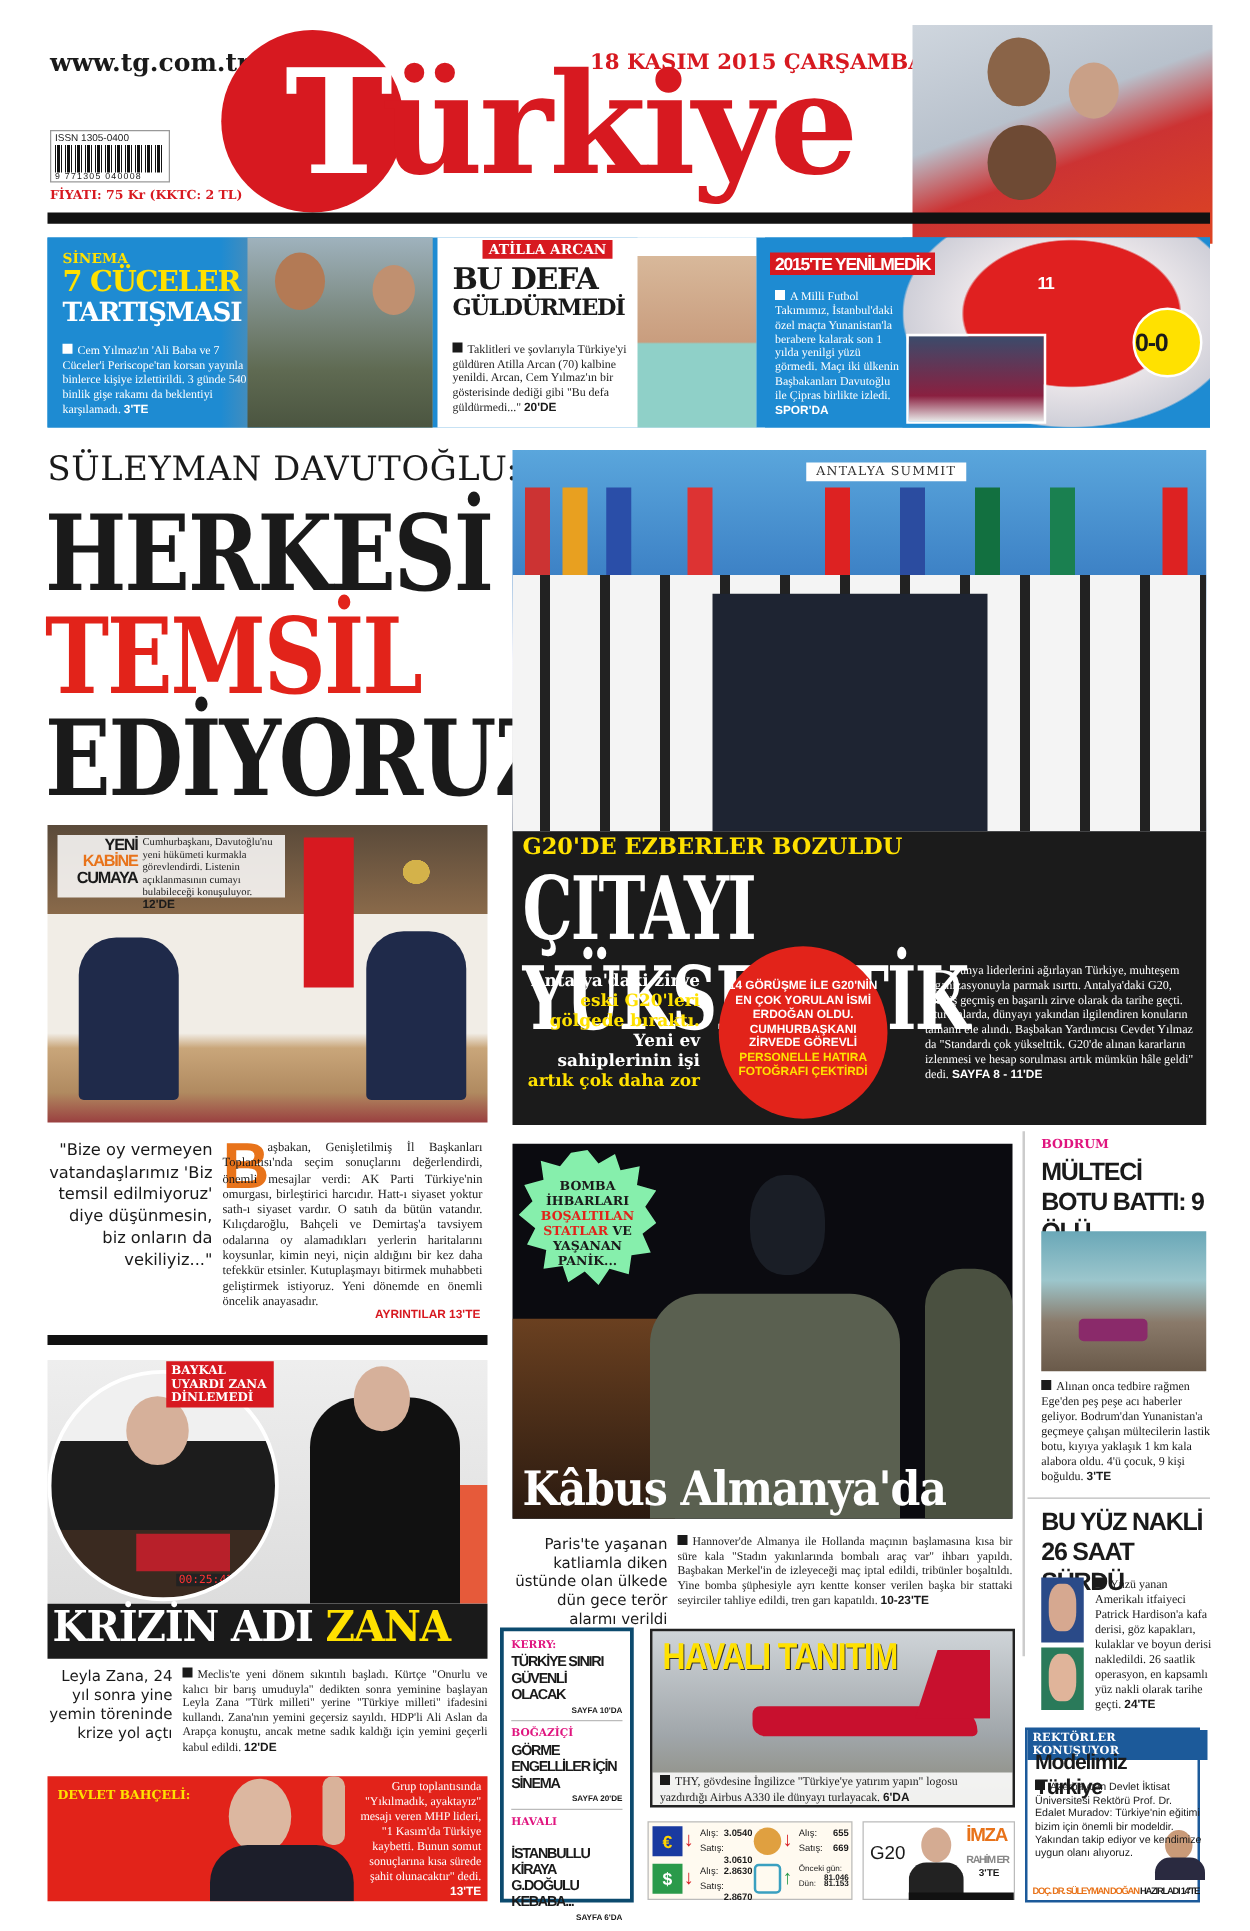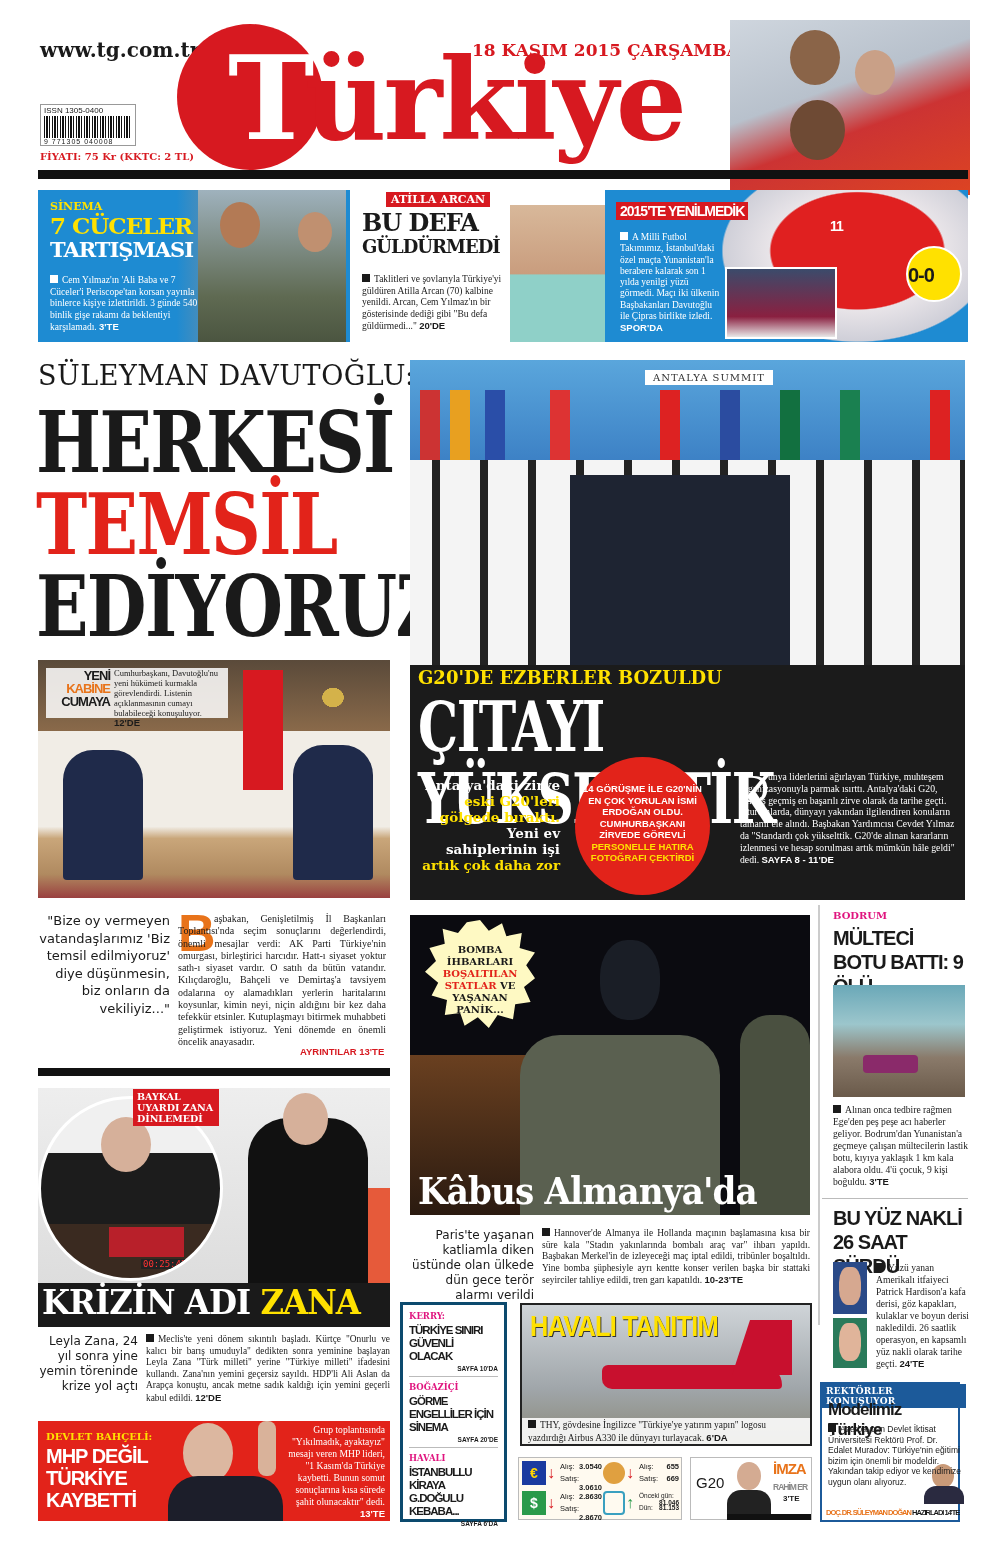--- a/index.html
+++ b/index.html
@@ -153,21 +153,21 @@
     <div class="abs" style="left:6px;top:5px;width:22px;height:38px;border-radius:40%;background:#e0b49a"></div>
   </div>
 <div class="abs body-s" style="left:876px;top:1262px;width:94px;font-size:9.6px;line-height:12px"><span class="sq"></span><span>Yüzü yanan Amerikalı itfaiyeci Patrick Hardison'a kafa derisi, göz kapakları, kulaklar ve boyun derisi nakledildi. 26 saatlik operasyon, en kapsamlı yüz nakli olarak tarihe geçti.</span> <span class="ref">24'TE</span></div>
 
 <div class="abs photo" style="left:410px;top:915px;width:400px;height:300px;background:#0b0b10">
   <div class="abs" style="left:0;top:140px;width:130px;height:160px;background:linear-gradient(180deg,#6a4020,#2a1a10)"></div>
   <div class="abs" style="left:110px;top:120px;width:200px;height:180px;background:#5a6050;border-radius:40px 40px 0 0"></div>
   <div class="abs" style="left:190px;top:25px;width:60px;height:80px;border-radius:45%;background:#1a1e26"></div>
   <div class="abs" style="left:330px;top:100px;width:70px;height:200px;background:#4a5040;border-radius:30px 30px 0 0"></div>
 </div>
-<div class="abs" style="left:425px;top:920px;width:110px;height:108px;background:#fef9c3;clip-path:polygon(50% 0,58% 10%,70% 3%,74% 15%,88% 12%,86% 26%,100% 30%,92% 42%,100% 54%,90% 62%,96% 76%,82% 78%,80% 92%,66% 88%,58% 100%,48% 90%,36% 98%,32% 86%,18% 88%,20% 74%,6% 70%,12% 58%,0 48%,10% 38%,4% 26%,18% 22%,16% 8%,30% 12%,38% 2%)">
+<div class="abs" style="left:415px;top:920px;width:110px;height:108px;background:#86efac;clip-path:polygon(50% 0,58% 10%,70% 3%,74% 15%,88% 12%,86% 26%,100% 30%,92% 42%,100% 54%,90% 62%,96% 76%,82% 78%,80% 92%,66% 88%,58% 100%,48% 90%,36% 98%,32% 86%,18% 88%,20% 74%,6% 70%,12% 58%,0 48%,10% 38%,4% 26%,18% 22%,16% 8%,30% 12%,38% 2%)">
   <div class="abs slab" style="left:12px;top:24px;width:86px;text-align:center;font-size:10px;line-height:12px">
     <span>BOMBA İHBARLARI</span> <span style="color:#e2231a">BOŞALTILAN STATLAR</span> <span>VE YAŞANAN PANİK...</span>
   </div>
 </div>
 <div class="abs slab" style="left:418px;top:1168px;font-size:38px;color:#fff;letter-spacing:-1px;transform:scaleX(0.9);transform-origin:left">Kâbus Almanya'da</div>
 <div class="abs" style="left:408px;top:1228px;width:126px;text-align:right;font-family:'DejaVu Sans',sans-serif;font-size:12px;line-height:15px">Paris'te yaşanan katliamla diken üstünde olan ülkede dün gece terör alarmı verildi</div>
 <div class="abs body-s" style="left:542px;top:1228px;width:268px;font-size:9.4px;line-height:11.5px;text-align:justify"><span class="sq"></span><span>Hannover'de Almanya ile Hollanda maçının başlamasına kısa bir süre kala "Stadın yakınlarında bombalı araç var" ihbarı yapıldı. Başbakan Merkel'in de izleyeceği maç iptal edildi, tribünler boşaltıldı. Yine bomba şüphesiyle ayrı kentte konser verilen başka bir stattaki seyirciler tahliye edildi, tren garı kapatıldı.</span> <span class="ref">10-23'TE</span></div>
 
 <div class="abs photo" style="left:38px;top:1088px;width:352px;height:195px;background:linear-gradient(180deg,#eee,#ddd)">
   <div class="abs" style="left:210px;top:30px;width:120px;height:165px;background:#111;border-radius:40px 40px 0 0"></div>
@@ -185,38 +185,37 @@
 <div class="abs" style="left:38px;top:1334px;width:100px;text-align:right;font-family:'DejaVu Sans',sans-serif;font-size:12px;line-height:15px">Leyla Zana, 24 yıl sonra yine yemin töreninde krize yol açtı</div>
 <div class="abs body-s" style="left:146px;top:1334px;width:244px;font-size:9.4px;line-height:11.6px;text-align:justify"><span class="sq"></span><span>Meclis'te yeni dönem sıkıntılı başladı. Kürtçe "Onurlu ve kalıcı bir barış umuduyla" dedikten sonra yeminine başlayan Leyla Zana "Türk milleti" yerine "Türkiye milleti" ifadesini kullandı. Zana'nın yemini geçersiz sayıldı. HDP'li Ali Aslan da Arapça konuştu, ancak metne sadık kaldığı için yemini geçerli kabul edildi.</span> <span class="ref">12'DE</span></div>
 
 <div class="abs" style="left:38px;top:1421px;width:352px;height:100px;background:#e2231a">
   <div class="abs photo" style="left:115px;top:0;width:140px;height:100px">
     <div class="abs" style="left:30px;top:2px;width:50px;height:60px;border-radius:50%;background:#dcb7a0"></div>
     <div class="abs" style="left:15px;top:55px;width:115px;height:45px;background:#1c1e2a;border-radius:30px 30px 0 0"></div>
     <div class="abs" style="left:105px;top:0;width:18px;height:55px;background:#d9b29a;border-radius:8px"></div>
   </div>
   <div class="abs slab" style="left:8px;top:10px;font-size:10px;color:#ffe100">DEVLET BAHÇELİ:</div>
-  <div class="abs cond" style="left:8px;top:24px;width:110px;font-size:20px;line-height:22px;color:#fff">MHP DEĞİL TÜRKİYE KAYBETTİ</div>
   <div class="abs body-s" style="left:245px;top:3px;width:102px;text-align:right;color:#fff;font-size:9.6px;line-height:12px"><span>Grup toplantısında "Yıkılmadık, ayaktayız" mesajı veren MHP lideri, "1 Kasım'da Türkiye kaybetti. Bunun somut sonuçlarına kısa sürede şahit olunacaktır" dedi.</span> <span class="ref">13'TE</span></div>
 </div>
 
 <div class="abs" style="left:400px;top:1302px;width:107px;height:220px;border:3px solid #0c4a6e;padding:6px 6px">
   <div style="border-bottom:1px solid #bbb;padding-bottom:4px;margin-bottom:5px">
     <div class="slab" style="font-size:8.5px;color:#e0157f">KERRY:</div>
     <div class="cond" style="font-size:11.5px;line-height:13px;margin-top:3px">TÜRKİYE SINIRI GÜVENLİ OLACAK</div>
     <div class="ref" style="font-size:6.5px;text-align:right;margin-top:2px">SAYFA 10'DA</div>
   </div>
   <div style="border-bottom:1px solid #bbb;padding-bottom:4px;margin-bottom:5px">
     <div class="slab" style="font-size:8.5px;color:#e0157f">BOĞAZİÇİ</div>
     <div class="cond" style="font-size:11.5px;line-height:13px;margin-top:3px">GÖRME ENGELLİLER İÇİN SİNEMA</div>
     <div class="ref" style="font-size:6.5px;text-align:right;margin-top:2px">SAYFA 20'DE</div>
   </div>
   <div>
     <div class="slab" style="font-size:8.5px;color:#e0157f">HAVALI</div>
-    <div class="cond" style="font-size:11.5px;line-height:13px;margin-top:3px">İSTANBULLU KİRAYA G.DOĞULU KEBABA...</div>
+    <div class="cond" style="font-size:11.5px;line-height:13px;margin-top:14px">İSTANBULLU KİRAYA G.DOĞULU KEBABA...</div>
     <div class="ref" style="font-size:6.5px;text-align:right;margin-top:2px">SAYFA 6'DA</div>
   </div>
 </div>
 
 <div class="abs photo" style="left:520px;top:1303px;width:292px;height:143px;border:2px solid #222;background:linear-gradient(180deg,#cfd4d8 0,#a0a6aa 60%,#8a8878 100%)">
   <div class="abs" style="left:80px;top:60px;width:180px;height:24px;background:#c8102e;border-radius:12px 40px 8px 20px"></div>
   <div class="abs" style="left:210px;top:15px;width:60px;height:55px;background:#c8102e;clip-path:polygon(30% 0,100% 0,100% 100%,0 100%)"></div>
   <div class="abs cond" style="left:8px;top:4px;font-size:30px;color:#ffe100;text-shadow:1px 1px 0 #333;transform:scaleX(0.85);transform-origin:left">HAVALI TANITIM</div>
   <div class="abs body-s" style="left:0;top:113px;width:288px;height:28px;background:rgba(255,255,255,.88);padding:2px 6px;font-size:9.4px;line-height:11.5px"><span class="sq"></span><span>THY, gövdesine İngilizce "Türkiye'ye yatırım yapın" logosu yazdırdığı Airbus A330 ile dünyayı turlayacak.</span> <span class="ref">6'DA</span></div>
 </div>

